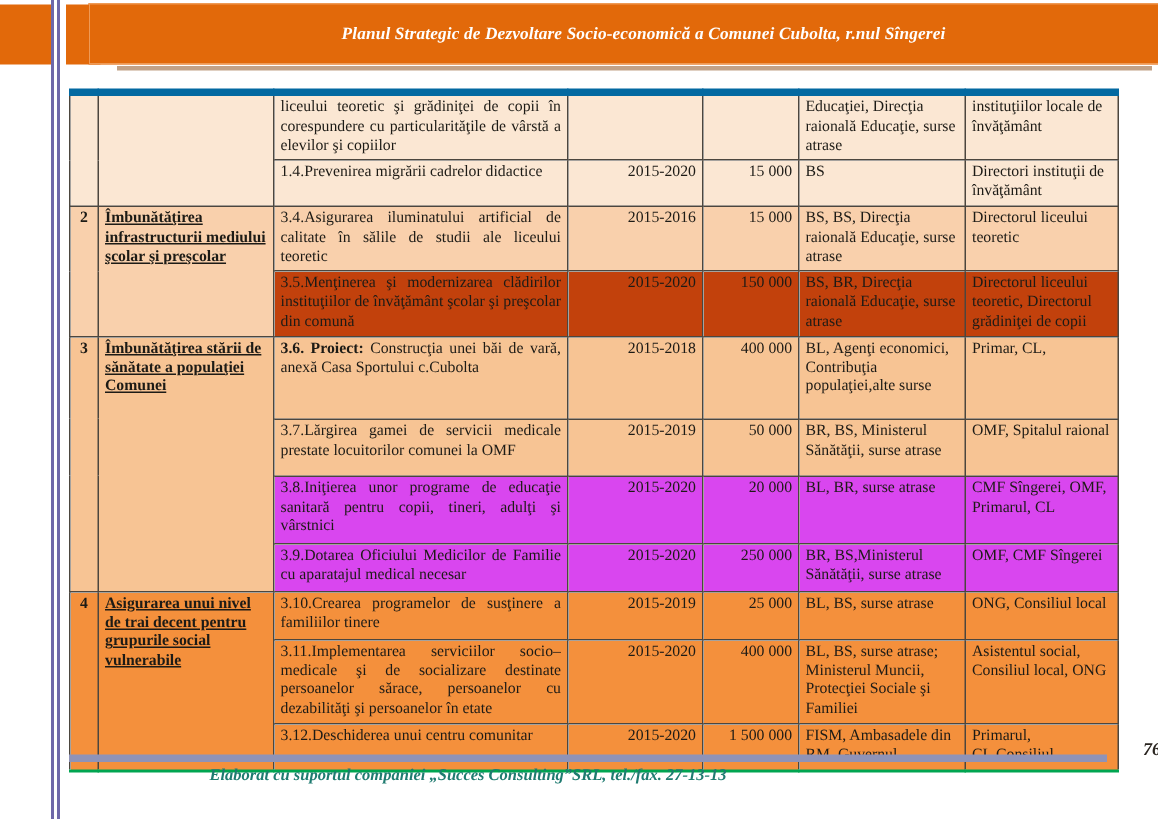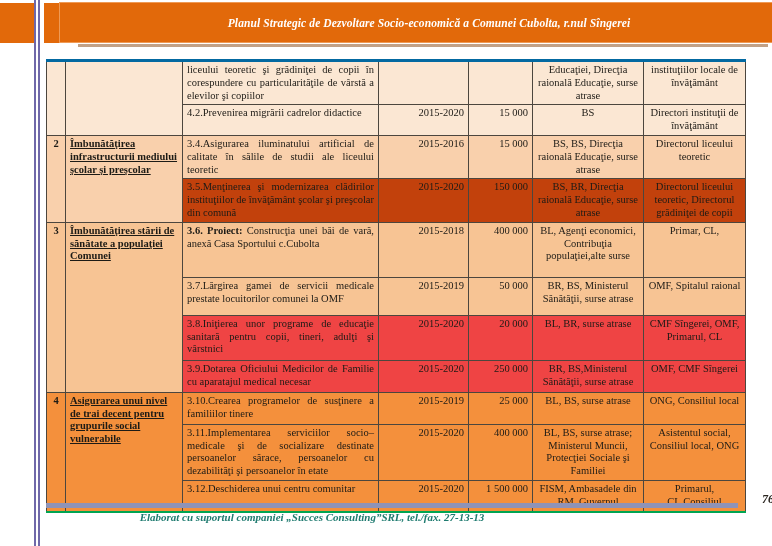--- a/index.html
+++ b/index.html
@@ -28,43 +28,43 @@
   }
   .header-bar span {
     color: #ffffff; font-style: italic; font-weight: bold; font-size: 11.5px;
     letter-spacing: 0.1px;
   }
   .header-shadow { position: absolute; left: 78px; top: 44px; width: 690px; height: 3px; background: #c2a186; }
   
   table.plan {
     position: absolute; left: 46px; top: 59px; width: 699px;
     border-collapse: collapse; table-layout: fixed;
-    border-top: 3px solid #0369a1;
+    border-top: 5px solid #0369a1;
     border-bottom: 2px solid #00a551;
   }
   table.plan td {
     border: 1px solid #4c463e;
     font-size: 10.5px;
     line-height: 1.22;
     padding: 2px 4px;
     vertical-align: top;
     overflow: hidden;
   }
   td.num { font-weight: bold; text-align: center; font-size: 11px; padding-top: 4px; }
   td.obj { font-weight: bold; font-size: 11px; line-height: 1.18; padding: 3px 3px; text-decoration: underline; }
   td.act { text-align: justify; }
   td.act b { font-weight: bold; }
   td.mid { text-align: right; vertical-align: middle; }
-  td.src, td.resp { text-align: center; vertical-align: middle; line-height: 1.18; }
+  td.src, td.resp { text-align: left; vertical-align: middle; line-height: 1.18; }
   
   tr.s0 td { background: #fbe7d3; }
   tr.s1 td { background: #f9d0ac; }
   tr.s1alt td { background: #c2410c; }
   tr.s2 td { background: #f7c494; }
-  tr.s2alt td { background: #ef4444; }
+  tr.s2alt td { background: #d946ef; }
   tr.s3 td { background: #f4903c; }
   
   .bottom-bar { position: absolute; left: 46px; top: 503px; width: 692px; height: 5px; background: #8f93b7; }
   .footer { position: absolute; left: 0; top: 507px; width: 624px; text-align: center; }
   .footer span { color: #1f7b70; font-style: italic; font-weight: bold; font-size: 11px; }
   .pageno { position: absolute; left: 762px; top: 492px; font-weight: bold; font-style: italic; font-size: 12px; color: #2a2520; }
 </style>
 </head>
 <body>
 
@@ -95,21 +95,21 @@
       <tr class="s0" style="height:37px">
         <td class="num" rowspan="2"></td>
         <td class="obj" rowspan="2"></td>
         <td class="act">liceului teoretic şi grădiniţei de copii în corespundere cu particularităţile de vârstă a elevilor şi copiilor</td>
         <td class="mid"></td>
         <td class="mid"></td>
         <td class="src">Educaţiei, Direcţia raională Educaţie, surse atrase</td>
         <td class="resp">instituţiilor locale de învăţământ</td>
       </tr>
       <tr class="s0" style="height:30px">
-        <td class="act">4.2.Prevenirea migrării cadrelor didactice</td>
+        <td class="act">1.4.Prevenirea migrării cadrelor didactice</td>
         <td class="mid">2015-2020</td>
         <td class="mid">15 000</td>
         <td class="src">BS</td>
         <td class="resp">Directori instituţii de învăţământ</td>
       </tr>
 
       <tr class="s1" style="height:43px">
         <td class="num" rowspan="2">2</td>
         <td class="obj" rowspan="2">Îmbunătăţirea infrastructurii mediului şcolar şi preşcolar</td>
         <td class="act">3.4.Asigurarea iluminatului artificial de calitate în sălile de studii ale liceului teoretic</td>

